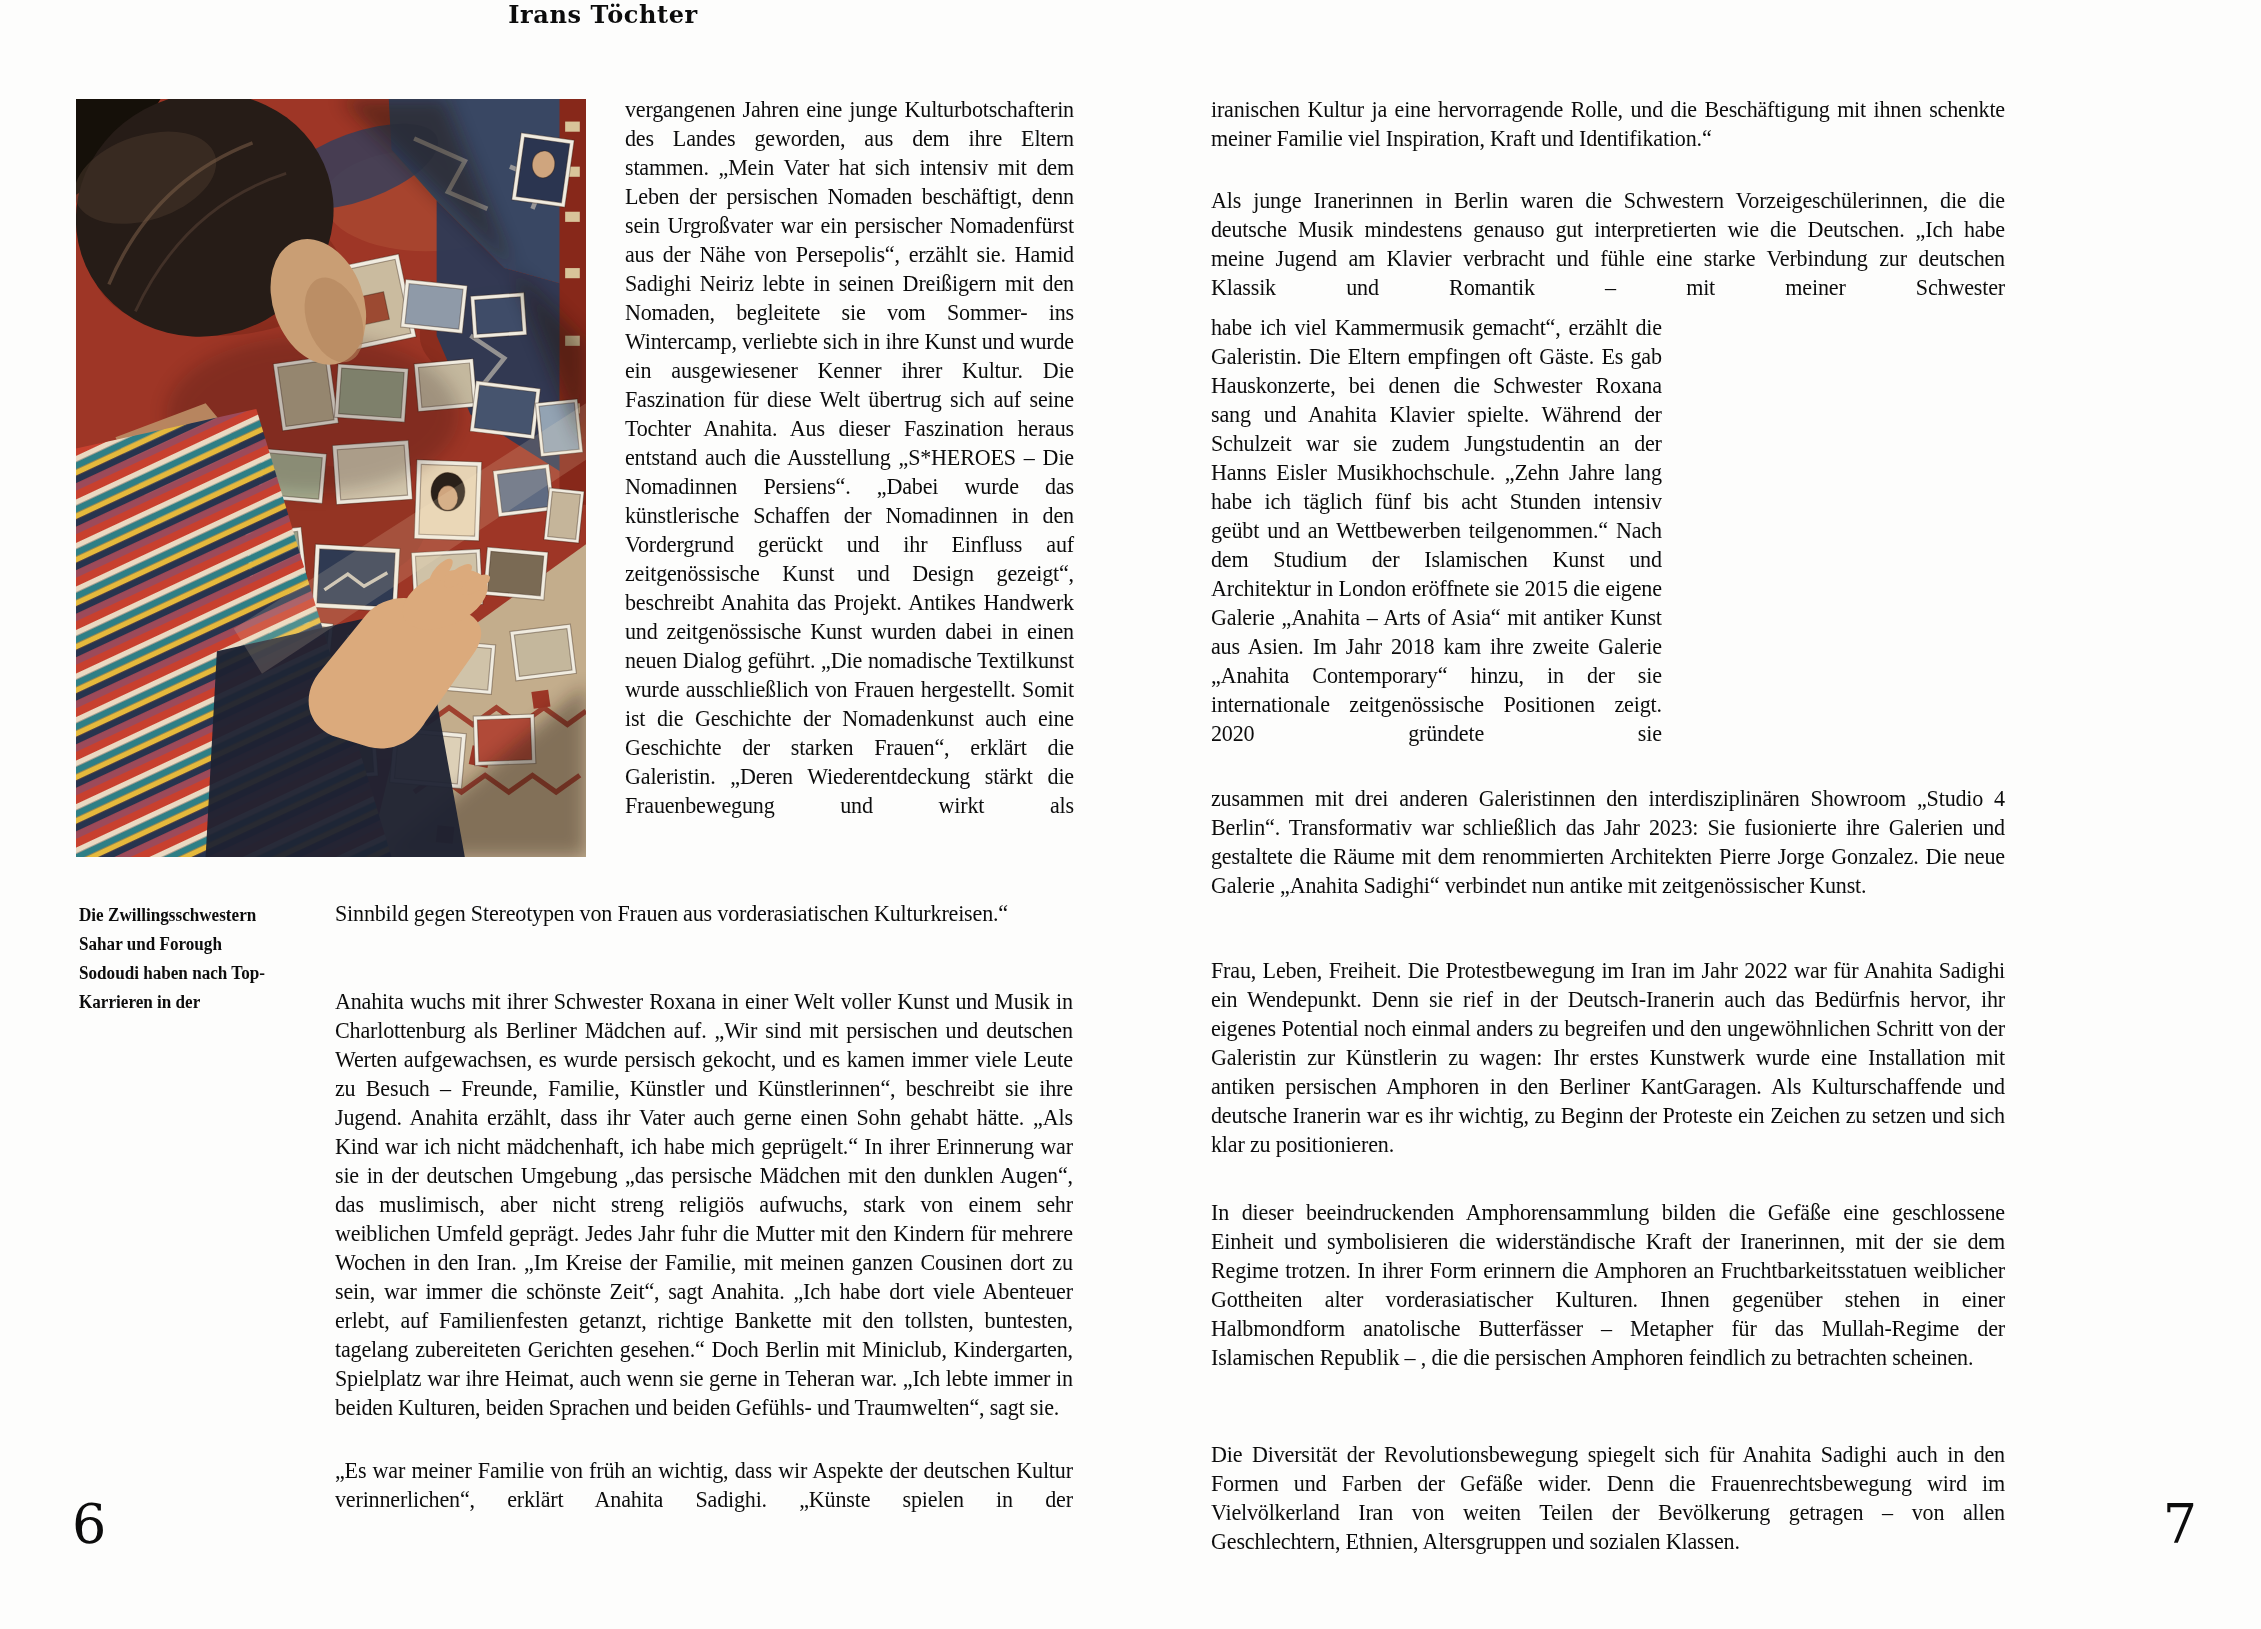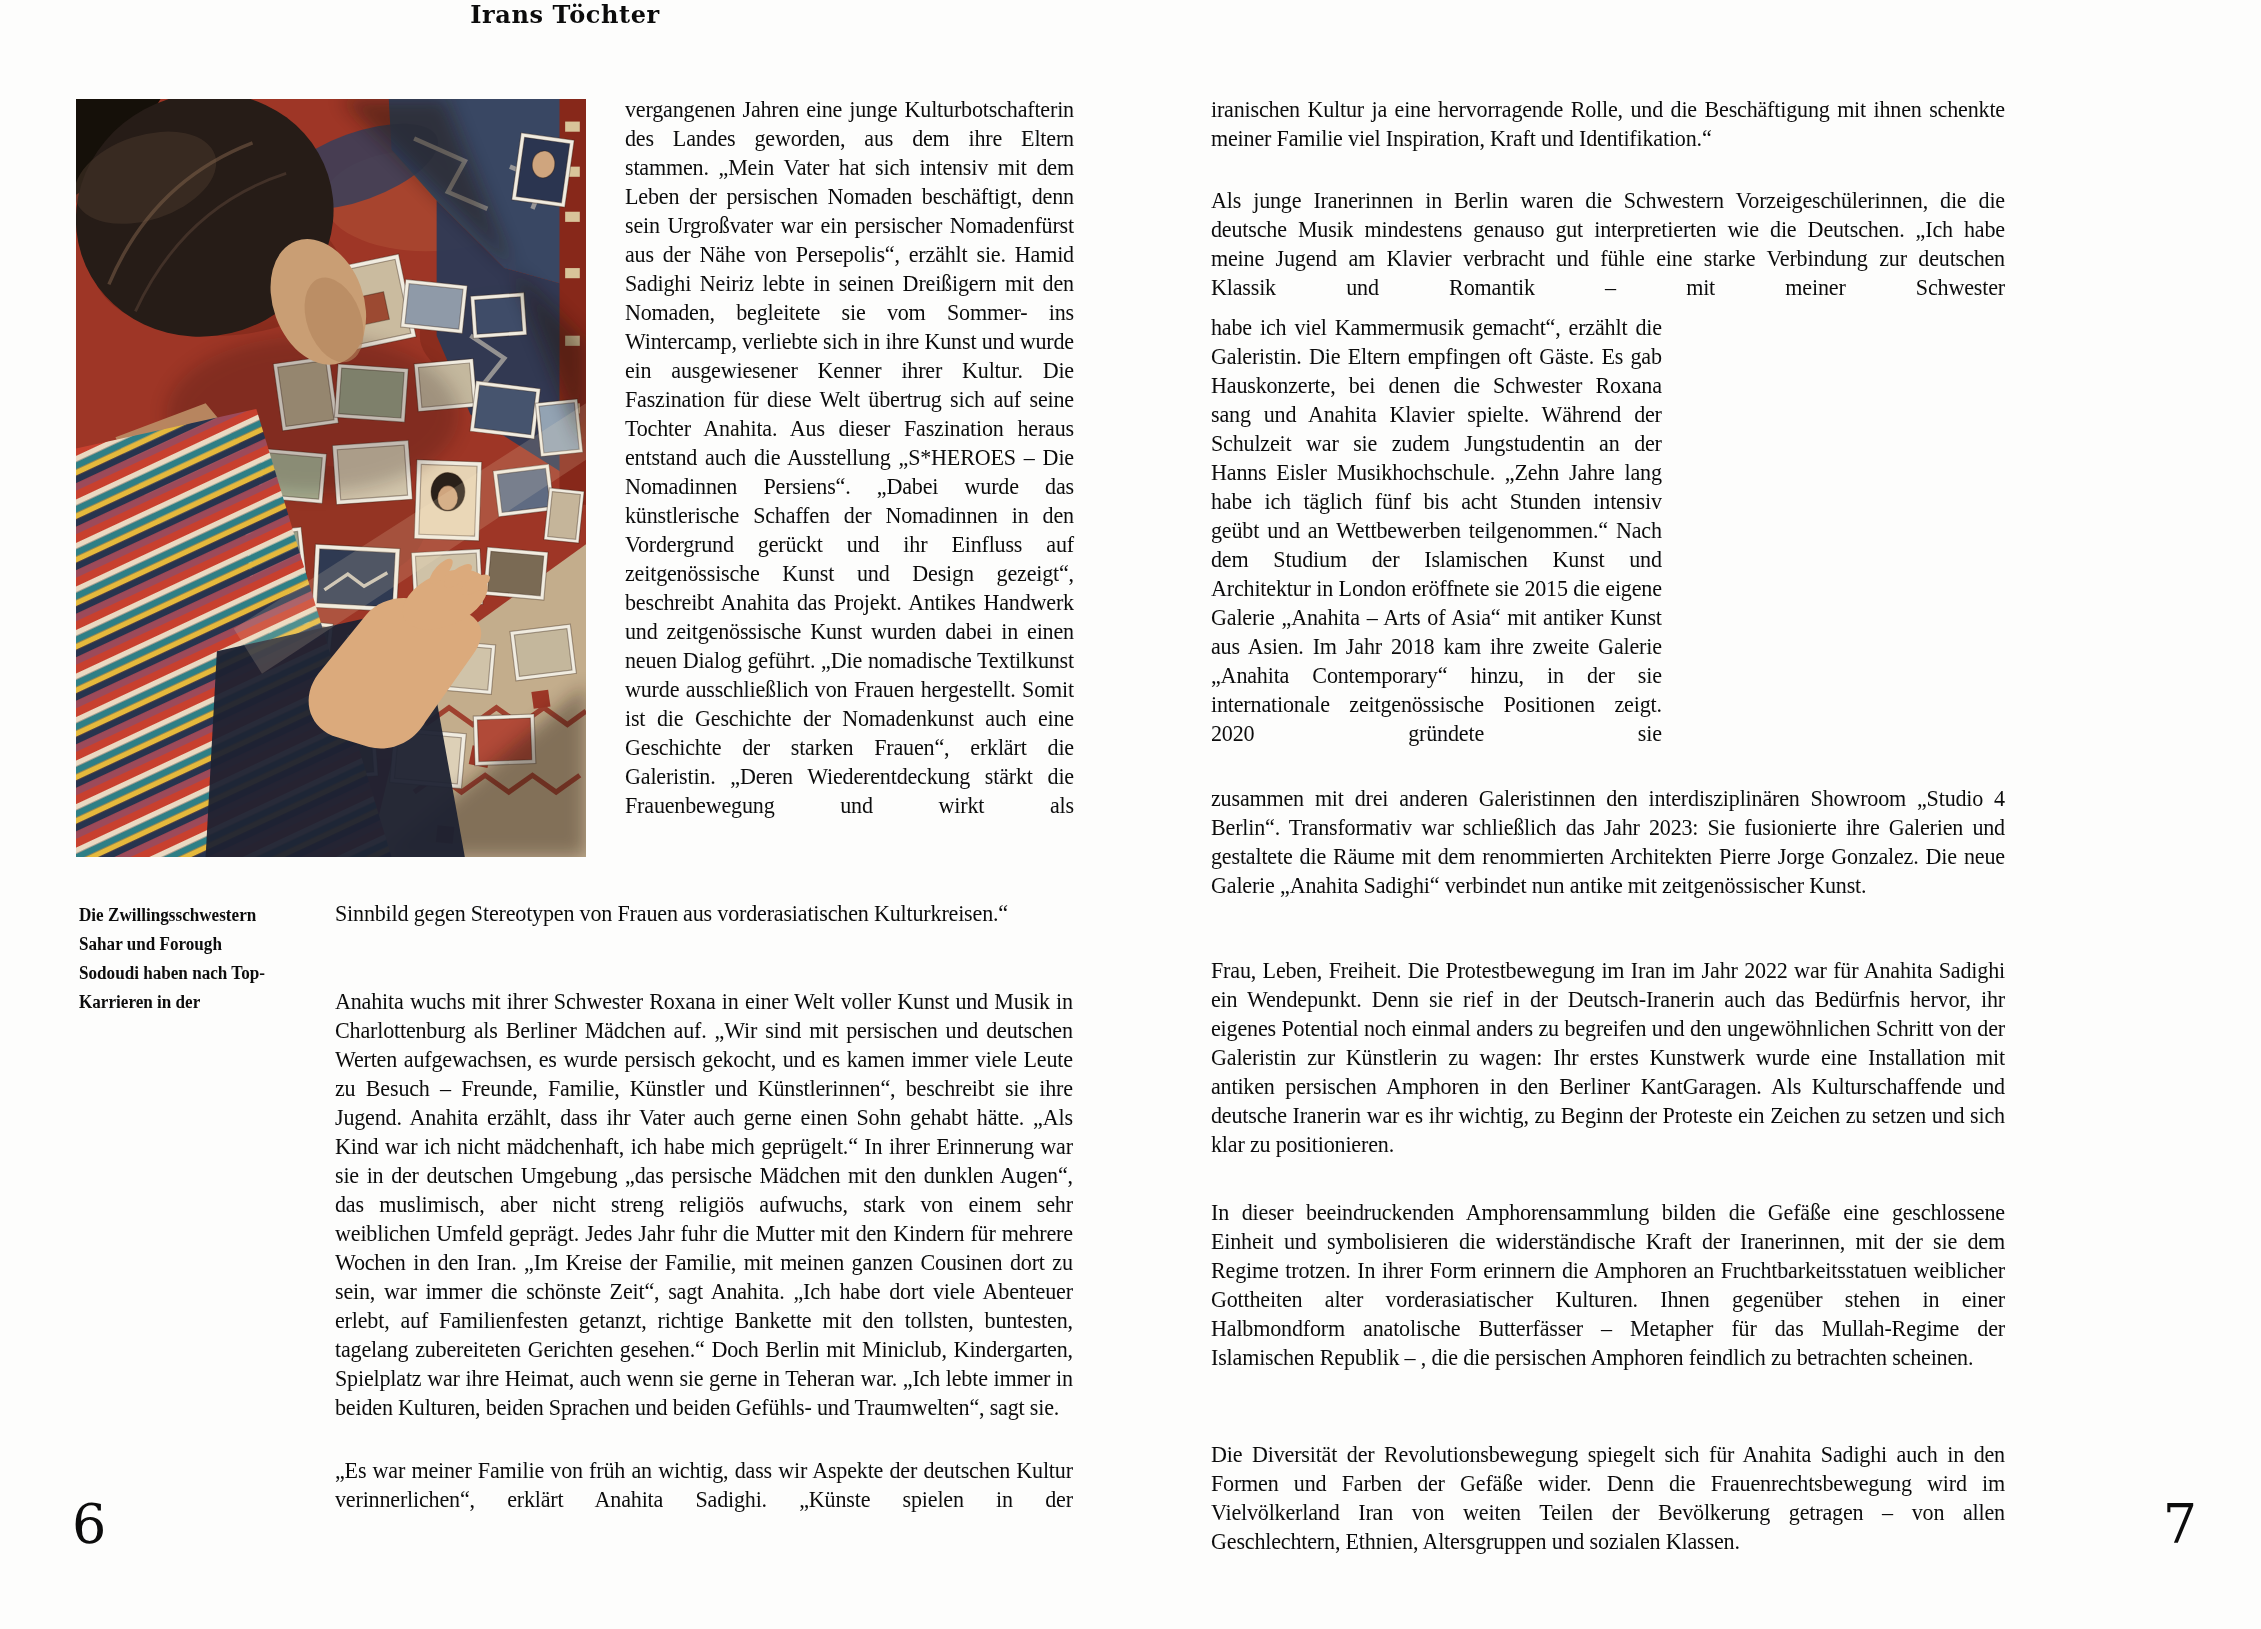--- a/index.html
+++ b/index.html
@@ -3,21 +3,21 @@
 <meta charset="utf-8">
 <style>
   html,body{margin:0;padding:0;background:#e8e8e8;}
   .sheet{
     position:relative;width:2261px;height:1629px;background:#fdfdfc;
     font-family:"Liberation Serif", serif;color:#0c0c0c;overflow:hidden;
   }
   .abs{position:absolute;}
   .hdr{
     font-family:"DejaVu Serif", serif;font-weight:700;font-size:24px;
-    letter-spacing:0.6px;text-align:center;white-space:nowrap;
+    letter-spacing:0.6px;text-align:center;white-space:nowrap;margin-left:38px;
   }
   .body-text{
     font-size:24px;line-height:29px;text-align:justify;letter-spacing:-0.2px;
     transform:scaleX(0.92);transform-origin:0 0;
   }
   .cont{text-align-last:justify;}
   .caption{
     font-size:18.6px;line-height:29px;font-weight:700;white-space:pre-line;
     transform:scaleX(0.92);transform-origin:0 0;
   }

